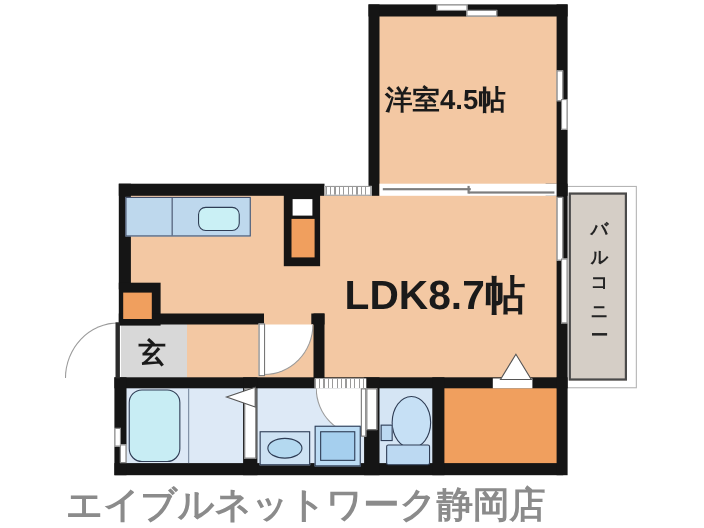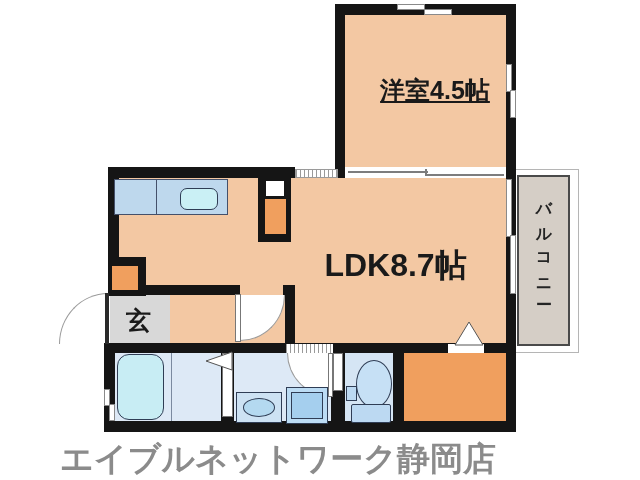--- a/index.html
+++ b/index.html
@@ -105,20 +105,20 @@
   <div class="fix" style="left:236px;top:392px;width:46px;height:31px;background:#cde2f3;border:1.5px solid #2f3d55;"></div>
   <div class="fix" style="left:243px;top:398px;width:32px;height:19px;background:#b4d9f0;border:1px solid #2f3d55;border-radius:50%;"></div>
 
   <div class="fix" style="left:286px;top:387px;width:42px;height:37px;background:#bcdcf4;border:1.5px solid #2f3d55;"></div>
   <div class="fix" style="left:291px;top:392px;width:32px;height:27px;background:#a5cfee;border:1px solid #2f3d55;"></div>
 
   <div class="fix" style="left:356px;top:360px;width:36px;height:48px;background:#c6e0f5;border:1.5px solid #2f3d55;border-radius:50%;"></div>
   <div class="fix" style="left:351px;top:404px;width:40px;height:19px;background:#bcd9f2;border:1.5px solid #2f3d55;border-radius:2px;"></div>
   <div class="fix" style="left:346px;top:386px;width:11px;height:15px;background:#bcd9f2;border:1px solid #2f3d55;"></div>
 
-  <div class="lbl" style="left:350px;top:74px;width:170px;text-align:center;font-size:25px;text-decoration:underline;">洋室4.5帖</div>
-  <div class="lbl" style="left:308px;top:244px;width:175px;text-align:center;font-size:32px;">LDK8.7帖</div>
+  <div class="lbl" style="left:350px;top:74px;width:170px;font-size:25px;">洋室4.5帖</div>
+  <div class="lbl" style="left:308px;top:244px;width:175px;text-align:center;font-size:37px;">LDK8.7帖</div>
   <div class="lbl" style="left:533px;top:190px;font-size:16px;font-weight:600;color:#242424;writing-mode:vertical-rl;text-orientation:upright;letter-spacing:8px;">バルコニー</div>
   <div class="lbl" style="left:126px;top:304px;font-size:25px;">玄</div>
 
   <div class="lbl" style="left:60px;top:437px;font-size:33px;font-weight:bold;color:#8b8b8b;letter-spacing:0px;">エイブルネットワーク静岡店</div>
 
 </div>
 
 </body></html>

